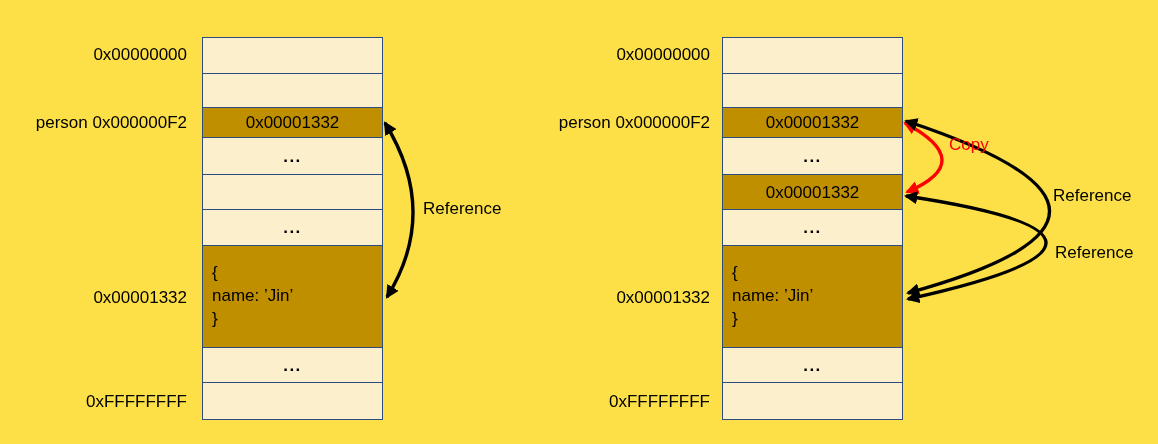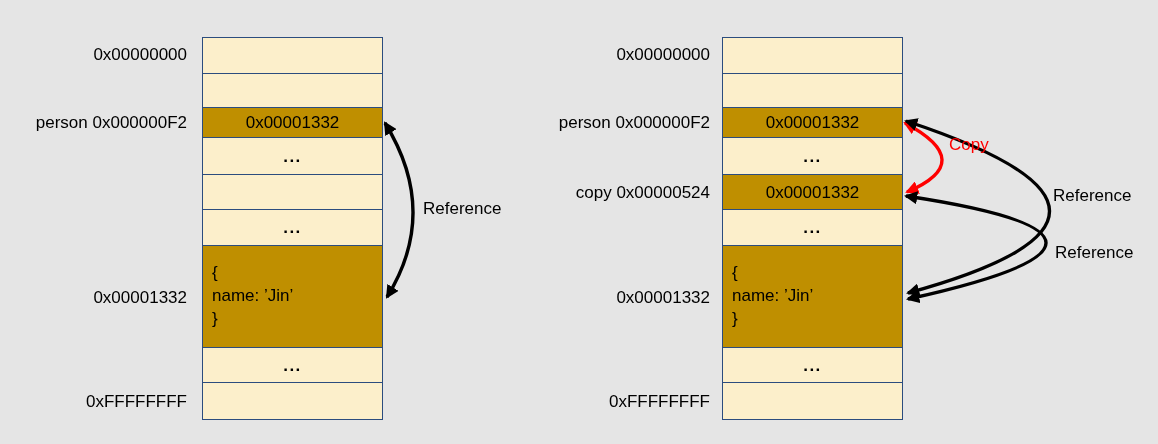--- a/index.html
+++ b/index.html
@@ -1,19 +1,19 @@
 <!DOCTYPE html>
 <html><head>
 <meta charset="utf-8">
 <style>
   html,body{margin:0;padding:0;background:#ffffff;}
   .canvas{
     position:relative;
     width:1158px;height:444px;
-    background:#e5e5e5;
+    background:#fde047;
     font-family:"Liberation Sans","DejaVu Sans",sans-serif;
     color:#000;
     overflow:hidden;
   }
   .mem-table{
     position:absolute;
     width:181px;height:383px;
     border:1.5px solid #2b4c7e;
     box-sizing:border-box;
     display:flex;flex-direction:column;
@@ -69,21 +69,20 @@
         <div>name: ’Jin’</div>
         <div>}</div>
       </div>
     </div>
     <div class="mem-row ellipsis" style="height:35px">...</div>
     <div class="mem-row" style="height:35px"></div>
   </div>
 
   <div class="addr" style="left:0;width:710px;top:44px">0x00000000</div>
   <div class="addr" style="left:0;width:710px;top:112px">person 0x000000F2</div>
-  <div class="addr" style="left:0;width:710px;top:182px">copy 0x00000524</div>
   <div class="addr" style="left:0;width:710px;top:287px">0x00001332</div>
   <div class="addr" style="left:0;width:710px;top:391px">0xFFFFFFFF</div>
 
   <div class="mem-table" style="left:722px;top:37px">
     <div class="mem-row" style="height:36px"></div>
     <div class="mem-row" style="height:34px"></div>
     <div class="mem-row dark" style="height:30px">0x00001332</div>
     <div class="mem-row ellipsis" style="height:37px">...</div>
     <div class="mem-row dark" style="height:35px">0x00001332</div>
     <div class="mem-row ellipsis" style="height:36px">...</div>

